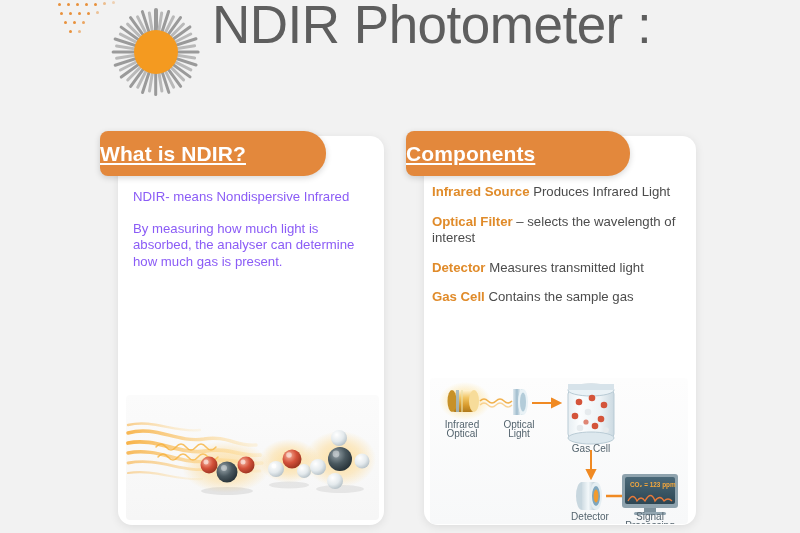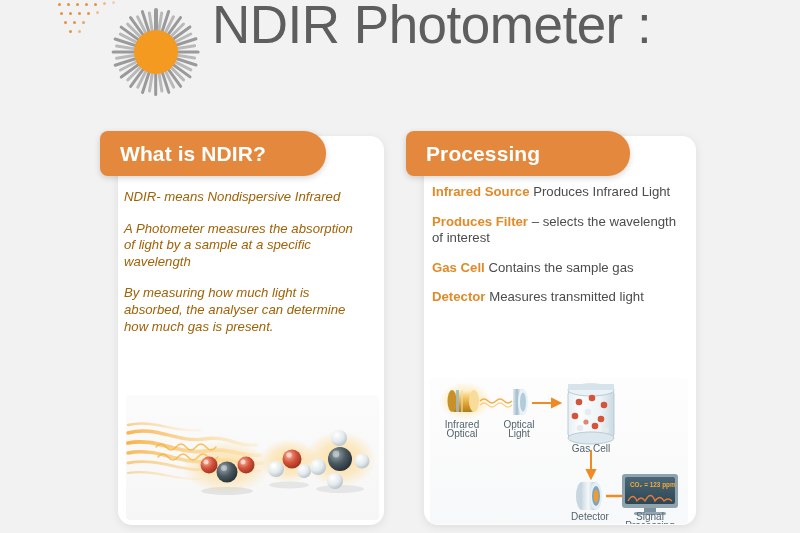--- a/index.html
+++ b/index.html
@@ -44,30 +44,31 @@
   }
   #card-left{left:118px;top:136px;width:266px;height:389px;}
   #card-right{left:424px;top:136px;width:272px;height:389px;}
 
   .card-tab{
     position:absolute;height:45px;border-radius:8px 22px 22px 8px;
     background:#e3883c;
     box-shadow:0 2px 6px rgba(0,0,0,0.16);
     display:flex;align-items:center;
     color:#ffffff;font-size:21px;font-weight:bold;
-    padding-left:20px;box-sizing:border-box;
+    box-sizing:border-box;
     letter-spacing:0.1px;
+    text-decoration:underline;
   }
   #tab-left{left:100px;top:131px;width:226px;}
   #tab-right{left:406px;top:131px;width:224px;}
 
   
   .left-body{
-    position:absolute;left:124px;top:189px;width:235px;
-    font-size:13.2px;line-height:16.6px;color:#a16207;font-style:italic;
+    position:absolute;left:133px;top:189px;width:235px;
+    font-size:13.2px;line-height:16.6px;color:#8b5cf6;
   }
   .left-body p{margin:0 0 15px 0;}
 
   
   .right-body{
     position:absolute;left:432px;top:184px;width:258px;
     font-size:13.2px;line-height:16.6px;color:#4c4c4c;
   }
   .right-body .item{margin:0 0 13px 0;}
   .right-body .term{color:#e08b2a;font-weight:bold;}
@@ -162,21 +163,20 @@
   </div>
 
   <div class="title">
     <span>NDIR Photometer :</span>
   </div>
 
   <div class="card" id="card-left"></div>
 
   <div class="left-body">
     <p>NDIR- means Nondispersive Infrared</p>
-    <p>A Photometer measures the absorption of light by a sample at a specific wavelength</p>
     <p>By measuring how much light is absorbed, the analyser can determine how much gas is present.</p>
   </div>
 
   <div class="molecules">
     <svg width="253" height="125" viewBox="0 0 253 125">
       <defs>
         <radialGradient id="glow" cx="50%" cy="50%" r="50%">
           <stop offset="0%" stop-color="#ffd98a" stop-opacity="0.95"></stop>
           <stop offset="60%" stop-color="#ffcf6e" stop-opacity="0.45"></stop>
           <stop offset="100%" stop-color="#ffcf6e" stop-opacity="0"></stop>
@@ -244,27 +244,27 @@
     </svg>
   </div>
 
   <div class="card" id="card-right"></div>
 
   <div class="right-body">
     <div class="item">
       <span class="term">Infrared Source</span><span> Produces Infrared Light</span>
     </div>
     <div class="item">
-      <span class="term">Produces Filter</span><span> – selects the wavelength of interest</span>
+      <span class="term">Optical Filter</span><span> – selects the wavelength of interest</span>
+    </div>
+    <div class="item">
+      <span class="term">Detector</span><span> Measures transmitted light</span>
     </div>
     <div class="item">
       <span class="term">Gas Cell</span><span> Contains the sample gas</span>
-    </div>
-    <div class="item">
-      <span class="term">Detector</span><span> Measures transmitted light</span>
     </div>
   </div>
 
   <div class="diagram">
     <svg width="258" height="146" viewBox="0 0 258 146">
       <defs>
         <linearGradient id="lamp" x1="0" y1="0" x2="0" y2="1">
           <stop offset="0%" stop-color="#fff4d6"></stop>
           <stop offset="35%" stop-color="#f2c563"></stop>
           <stop offset="70%" stop-color="#d79a2c"></stop>
@@ -384,16 +384,16 @@
     </div>
     <div class="dlabel" style="left:186px;top:134px;width:68px;">
       <div>Signal Processing</div>
     </div>
   </div>
 
   <div class="card-tab" id="tab-left">
     <span>What is NDIR?</span>
   </div>
   <div class="card-tab" id="tab-right">
-    <span>Processing</span>
+    <span>Components</span>
   </div>
 
 </div>
 
 </body></html>

